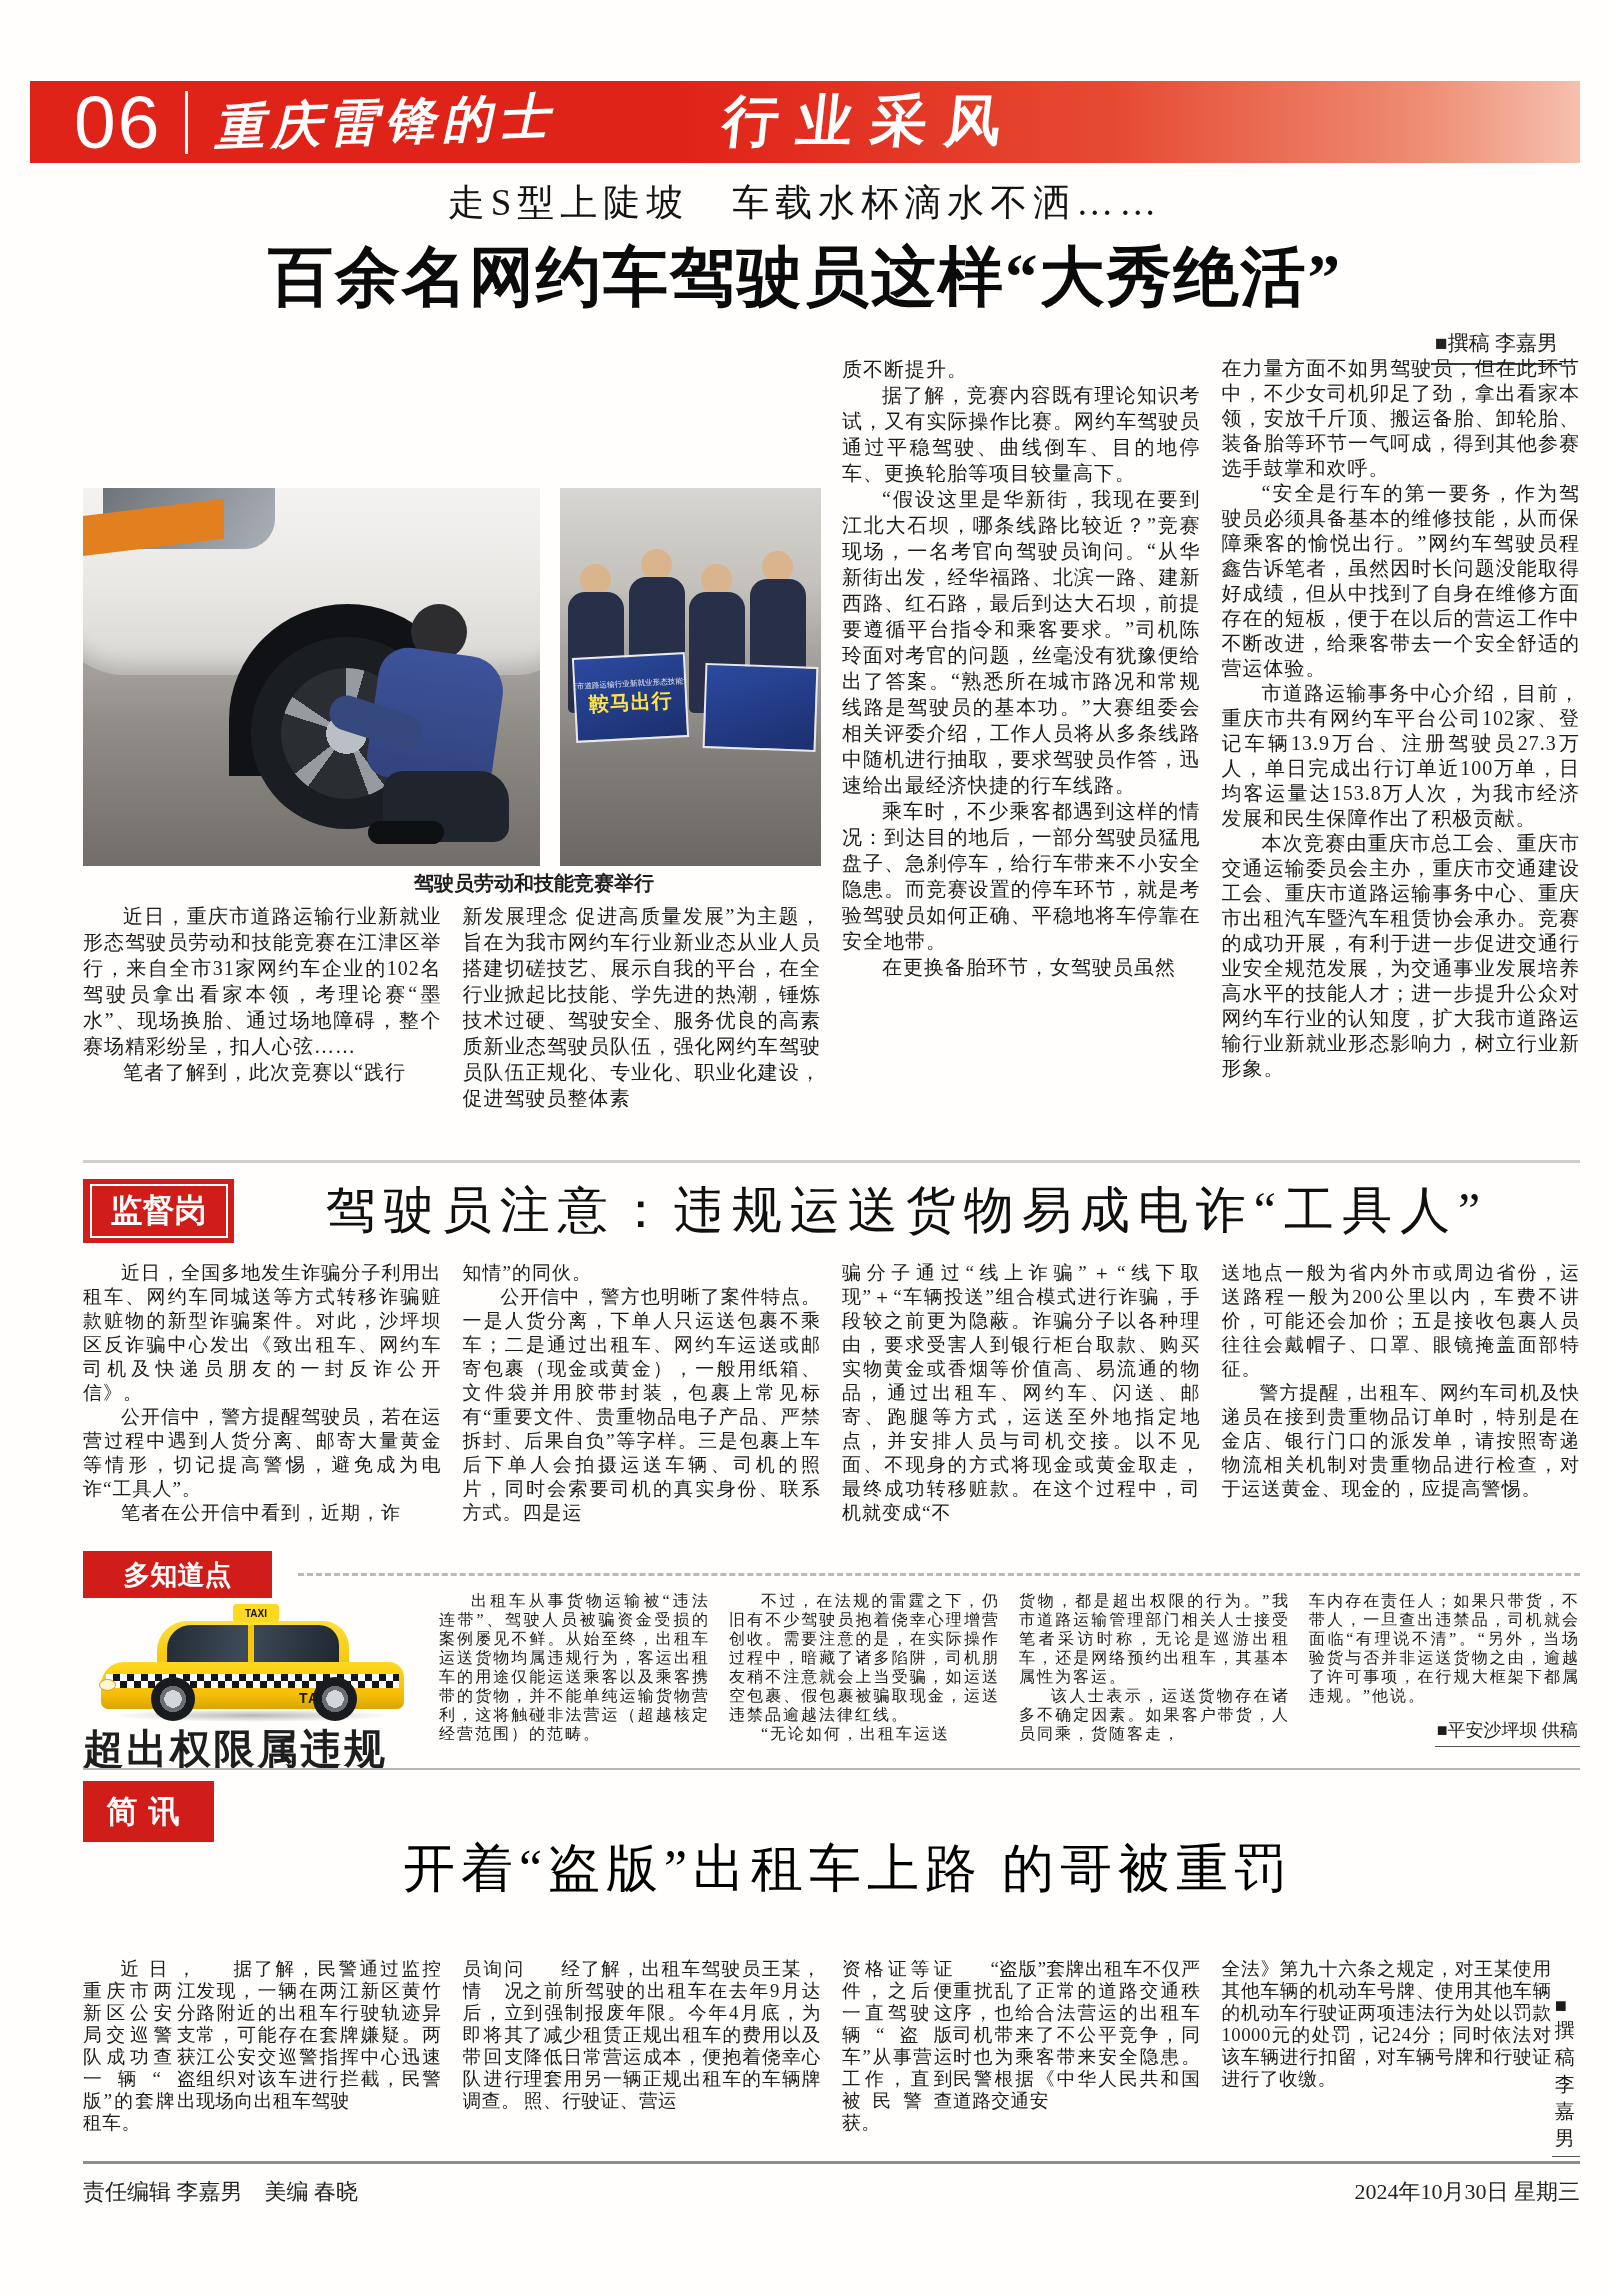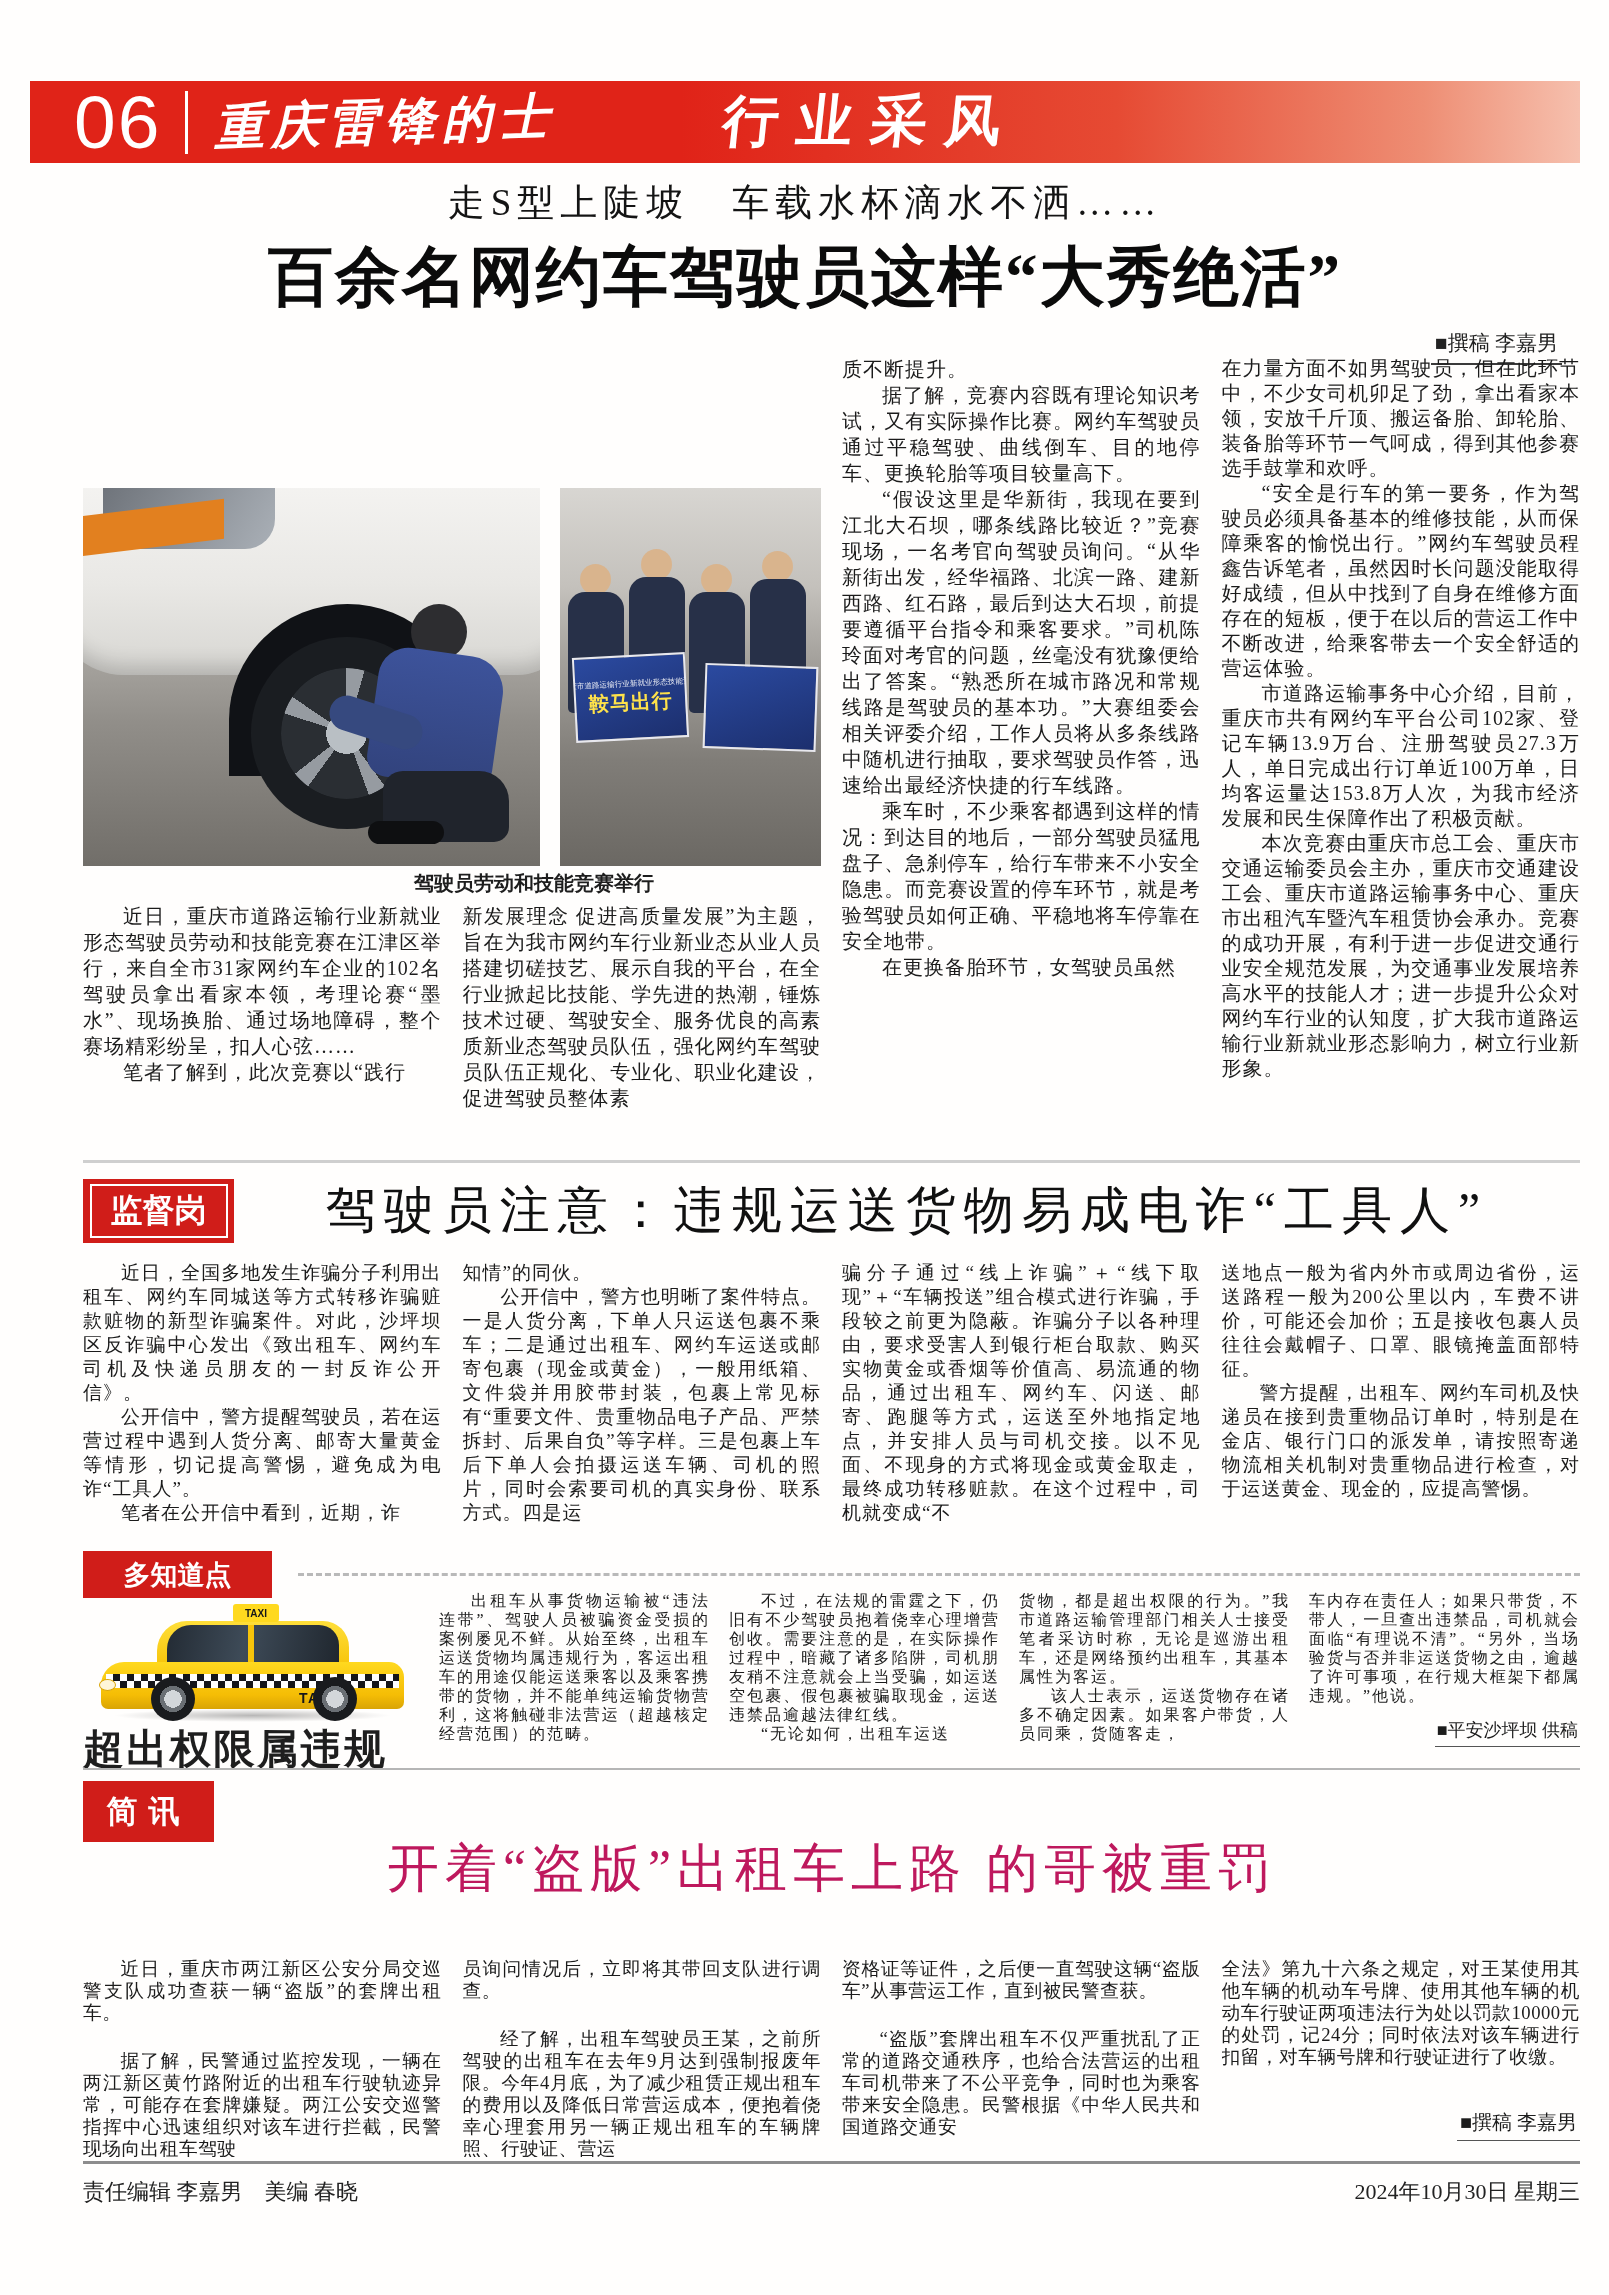--- a/index.html
+++ b/index.html
@@ -121,24 +121,24 @@
   .taxi-door-label{position:absolute;bottom:16px;left:198px;font-family:"Liberation Sans",sans-serif;
     font-weight:bold;font-size:14px;letter-spacing:1.5px;color:#15161a;}
   .taxi-light{position:absolute;bottom:31px;left:-2px;width:15px;height:10px;border-radius:50%;
     background:#fff6d8;border:1.5px solid #d9a404;}
   .taxi-wheel{position:absolute;bottom:1px;width:44px;height:44px;border-radius:50%;
     background:radial-gradient(circle,#d3d7da 0 28%,#6a6f74 28% 42%,#191b1e 42% 100%);}
   .tw1{left:50px;}.tw2{left:212px;}
   
   .brief{position:absolute;top:1768px;left:83px;width:1497px;height:390px;border-top:2px solid #b5b5b5;}
   .badge-brief{position:absolute;left:0;top:11px;width:131px;height:61px;font-size:31px;letter-spacing:11px;}
-  .brief-headline{position:absolute;top:64px;left:0;width:100%;text-align:center;font-size:52px;
-    letter-spacing:6px;color:#be185d;white-space:nowrap;}
+  .brief-headline{position:absolute;top:64px;left:16px;width:100%;text-align:center;font-size:52px;
+    letter-spacing:6px;color:#000000;white-space:nowrap;}
   .brief-cols{position:absolute;top:188px;left:0;right:0;height:199px;display:flex;gap:21px;}
-  .brief-cols .col{flex:1;display:flex;flex-direction:column;gap:26px;}
+  .brief-cols .col{flex:1;display:flex;}
   .brief-cols .bp{font-size:18.7px;line-height:22px;letter-spacing:0.5px;}
   .brief-byline{margin-top:15px;align-self:flex-end;font-size:20px;border-bottom:1.5px solid #555;
     padding:0 3px 4px 3px;}
   
   .footer{position:absolute;top:2161px;left:83px;width:1497px;border-top:3.5px solid #8d8d8d;
     padding-top:13px;display:flex;justify-content:space-between;font-size:22px;color:#222;}
 </style>
 </head>
 <body>
 

